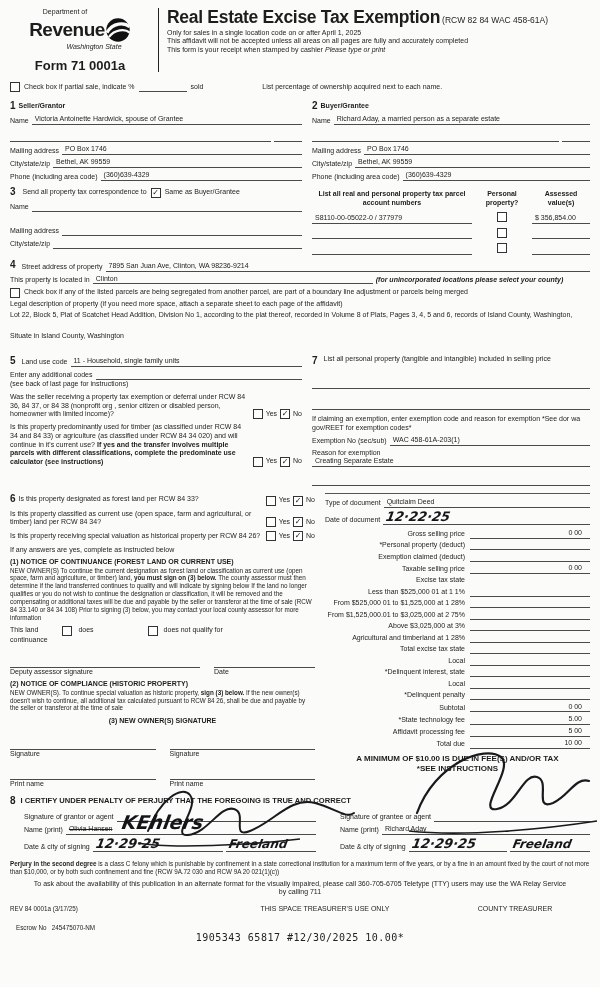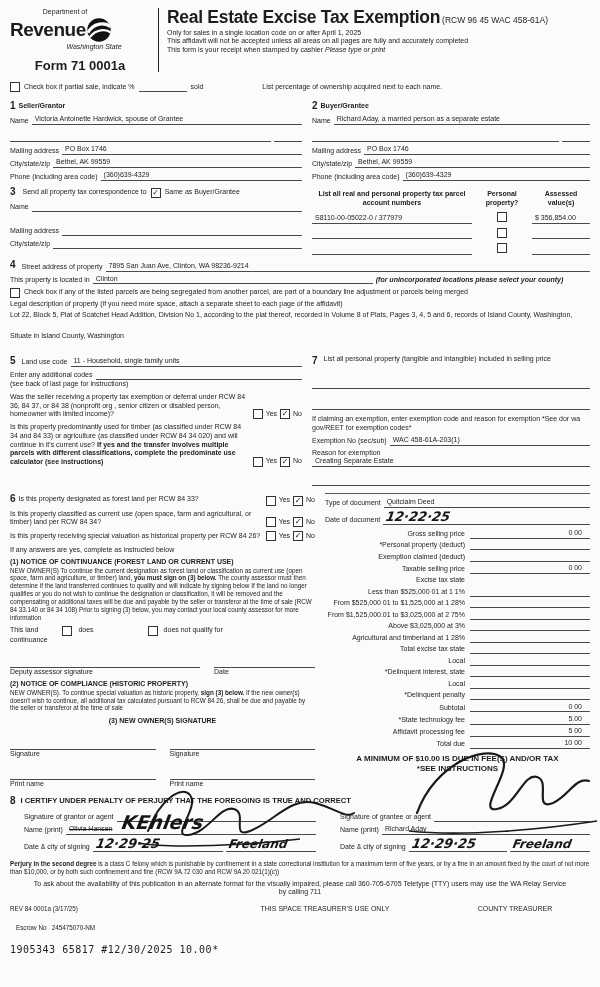--- a/index.html
+++ b/index.html
@@ -48,37 +48,37 @@
 </style>
 </head>
 <body>
 
 <div class="page">
 
   <div class="hdr">
     <div class="hdr-left">
       <div style="position:relative;">
         <div class="dept">Department of</div>
-        <div class="revenue-word" style="display:flex;align-items:center;justify-content:flex-start;gap:0;">
+        <div class="revenue-word" style="display:flex;align-items:center;justify-content:center;gap:0;">
           <span>Revenue</span>
           <svg width="26" height="26" viewBox="0 0 40 40" style="flex:none;">
             <circle cx="20" cy="20" r="18" fill="#111"></circle>
             <path d="M3 24 C12 8 30 8 38 15" stroke="#fbfbf9" stroke-width="5" fill="none"></path>
             <path d="M6 31 C15 19 31 18 38 24" stroke="#fbfbf9" stroke-width="3.5" fill="none"></path>
           </svg>
         </div>
         <div class="wastate">Washington State</div>
       </div>
       <div class="formno">Form 71 0001a</div>
     </div>
     <div class="hdr-divider"></div>
     <div style="flex:1;padding-top:3px;">
       <div>
         <span class="title">Real Estate Excise Tax Exemption</span>
-        <span class="rcw">(RCW 96 45 WAC 458-61A)</span>
+        <span class="rcw">(RCW 82 84 WAC 458-61A)</span>
       </div>
       <div style="margin-top:2px;">Only for sales in a single location code on or after April 1, 2025</div>
       <div>This affidavit will not be accepted unless all areas on all pages are fully and accurately completed</div>
       <div>
         <span>This form is your receipt when stamped by cashier</span>
         <span class="i">Please type or print</span>
       </div>
     </div>
   </div>
 
@@ -478,15 +478,15 @@
     <div style="width:200px;" class="small">REV 84 0001a (3/17/25)</div>
     <div style="flex:1;text-align:center;">THIS SPACE TREASURER'S USE ONLY</div>
     <div style="width:150px;text-align:center;">COUNTY TREASURER</div>
   </div>
 
   <div class="small" style="margin-top:10px;margin-left:6px;">
     <span>Escrow No</span>&nbsp;&nbsp;
     <span>245475070-NM</span>
   </div>
 
-  <div class="stamp" style="margin-top:12px;">1905343 65817 #12/30/2025 10.00*</div>
+  <div class="stamp" style="margin-top:0;text-align:center;">1905343 65817 #12/30/2025 10.00*</div>
 
 </div>
 
 </body></html>

